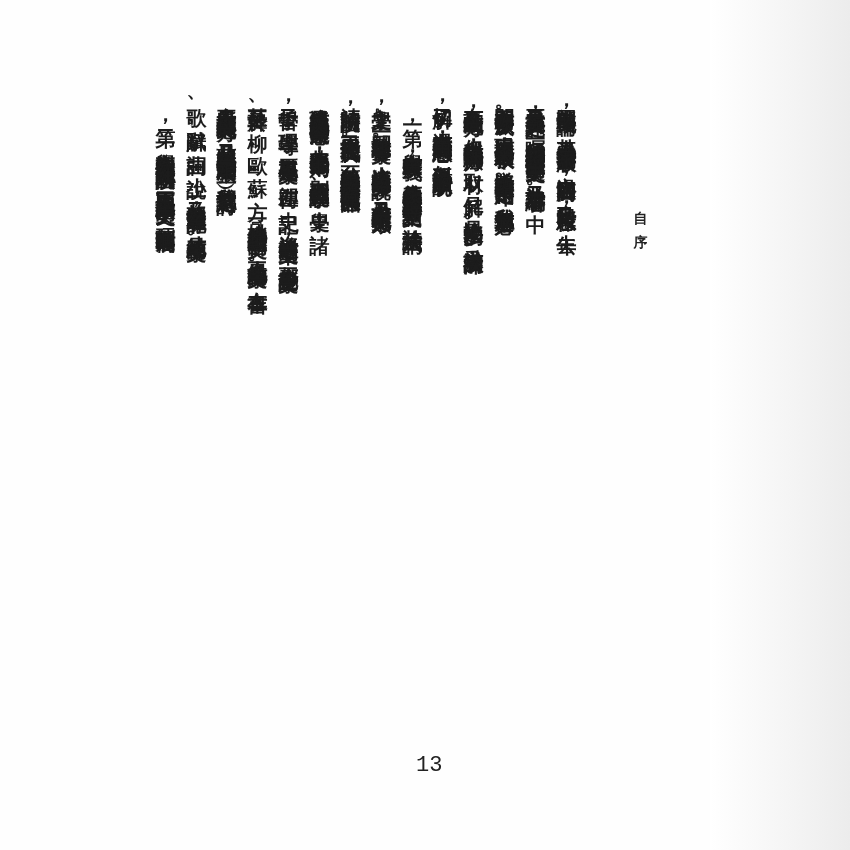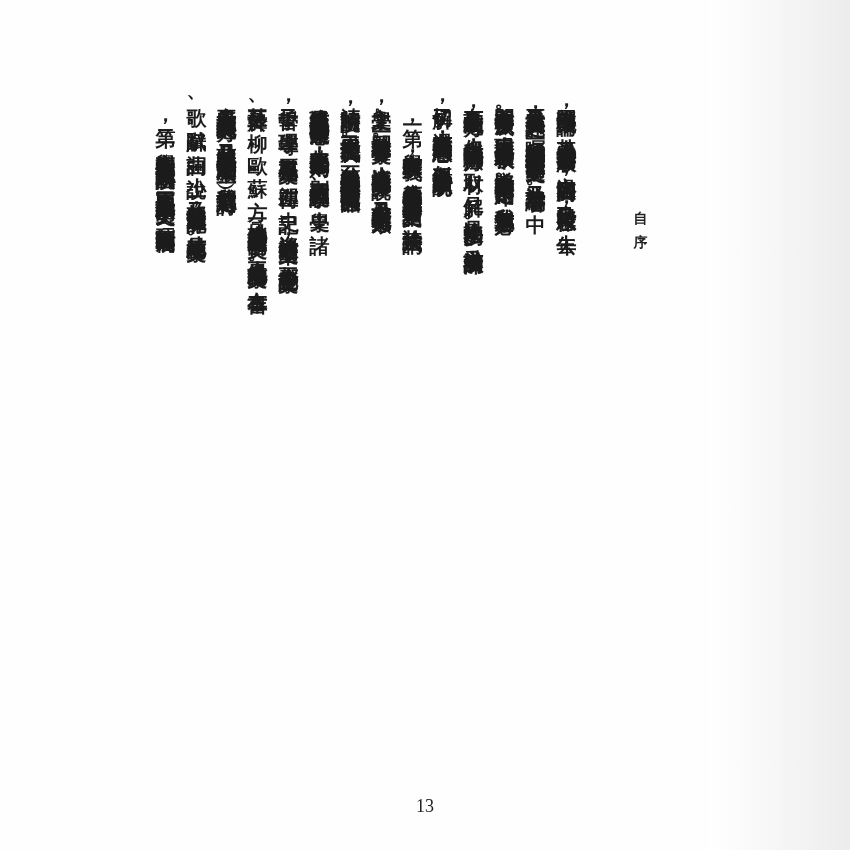--- a/index.html
+++ b/index.html
@@ -5,22 +5,22 @@
   html, body { margin:0; padding:0; }
   body { width:850px; height:850px; background:#ffffff; position:relative; overflow:hidden;
          font-family:"DejaVu Serif", serif; color:#1a1a1a; }
   .page { position:absolute; left:0; top:0; width:850px; height:850px; background:#fefefe; }
   .edge { position:absolute; right:0; top:0; width:140px; height:850px;
           background:linear-gradient(to right, #ffffff, #f4f4f4 60%, #ececec); }
   .header { position:absolute; left:632px; top:200px; writing-mode:vertical-rl;
             font-size:14px; font-weight:bold; letter-spacing:22px; color:#222; }
   .col { position:absolute; top:92px; writing-mode:vertical-rl; font-size:20px; line-height:28px;
          font-weight:bold; letter-spacing:1.2px; white-space:nowrap; color:#1c1c1c; }
-  .pagenum { position:absolute; left:416px; top:796px; font-family:Liberation Serif, serif;
-             font-size:18px; color:#222; }
+  .pagenum { position:absolute; left:416px; top:753px; font-family:Liberation Mono, monospace;
+             font-size:22px; color:#222; }
 </style>
 </head>
 <body>
 
 <div class="page">
   <div class="edge"></div>
 
   <div class="header">自序</div>
 
   <div class="col" style="left:553px;">部中國文學概論，（其上卷已由上海啓智書局出版），內容過於簡陋，自己時常想改作，去年</div>

